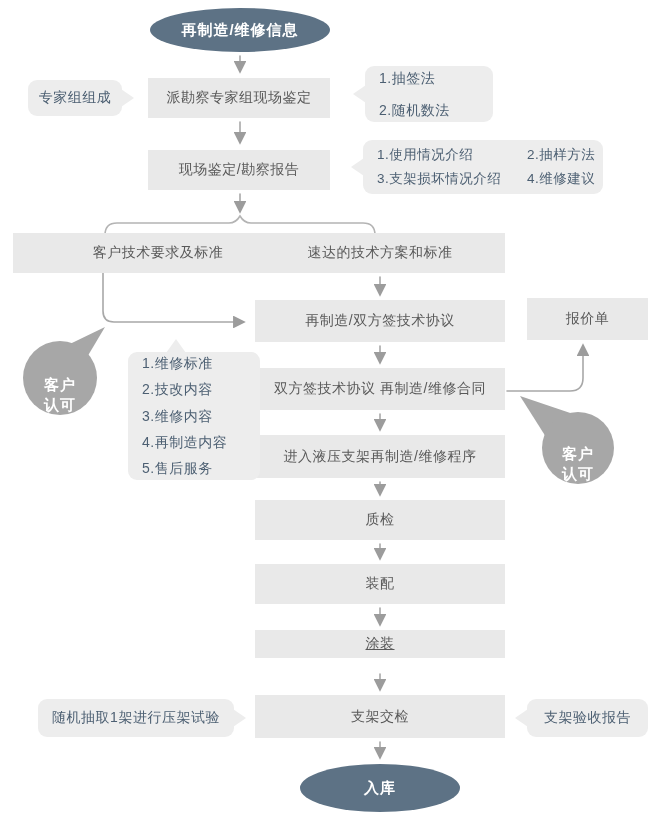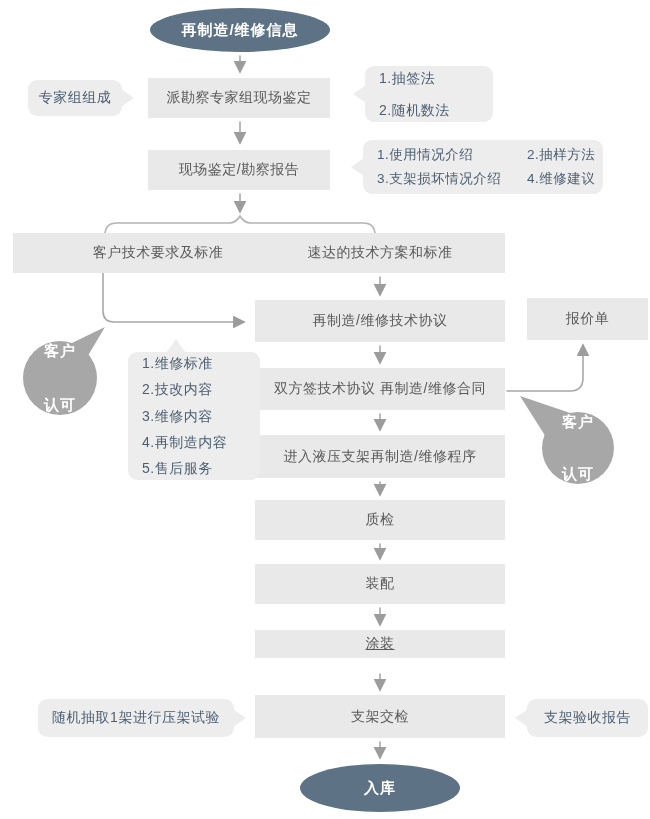--- a/index.html
+++ b/index.html
@@ -31,21 +31,21 @@
   .tail-top { top:-13px; left:38px;
     border-left:10px solid transparent; border-right:10px solid transparent; border-bottom:14px solid #ededed; }
   .list { display:flex; flex-direction:column; justify-content:space-between; }
   .list div { line-height:24px; }
   .grid2 {
     display:grid; grid-template-columns:150px auto; align-content:center;
     padding-left:14px; font-size:13.5px; row-gap:6px;
   }
   .badge {
     position:absolute; background:#a7a7a7; color:#ffffff; border-radius:50%;
-    display:flex; flex-direction:column; align-items:center; justify-content:space-between;
+    display:flex; flex-direction:column; align-items:center; justify-content:flex-end;
     font-size:15px; font-weight:bold; line-height:1.35; letter-spacing:1px;
   }
 </style>
 </head>
 <body>
 
 <div class="canvas">
 
   <svg class="layer" viewBox="0 0 650 819" xmlns="http://www.w3.org/2000/svg">
     <defs>
@@ -89,21 +89,21 @@
 
   <div class="node" style="left:13px; top:233px; width:210px; height:40px;padding-left:40px;">
     <span>客户技术要求及标准</span>
   </div>
 
   <div class="node" style="left:255px; top:233px; width:250px; height:40px;">
     <span>速达的技术方案和标准</span>
   </div>
 
   <div class="node" style="left:255px; top:300px; width:250px; height:42px;">
-    <span>再制造/维修技术协议</span>
+    <span>再制造/双方签技术协议</span>
   </div>
 
   <div class="node" style="left:527px; top:298px; width:121px; height:42px;">
     <span>报价单</span>
   </div>
 
   <div class="node" style="left:255px; top:368px; width:250px; height:42px;">
     <span>双方签技术协议 再制造/维修合同</span>
   </div>
 

